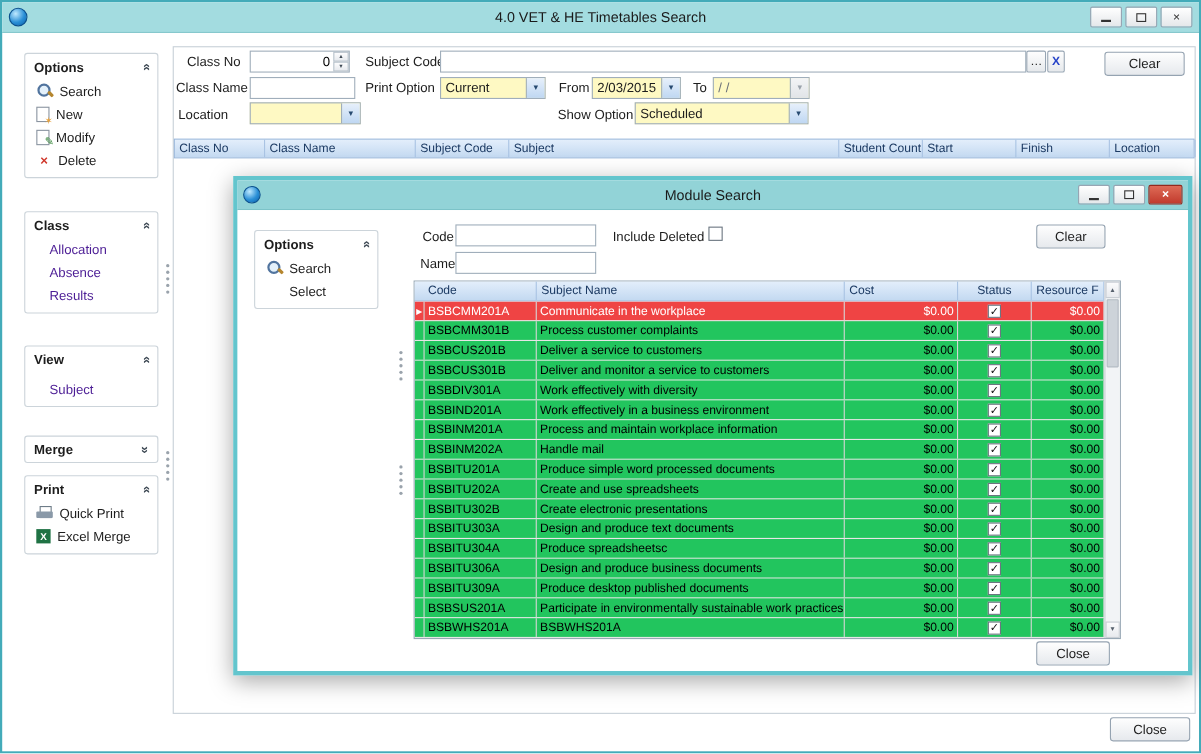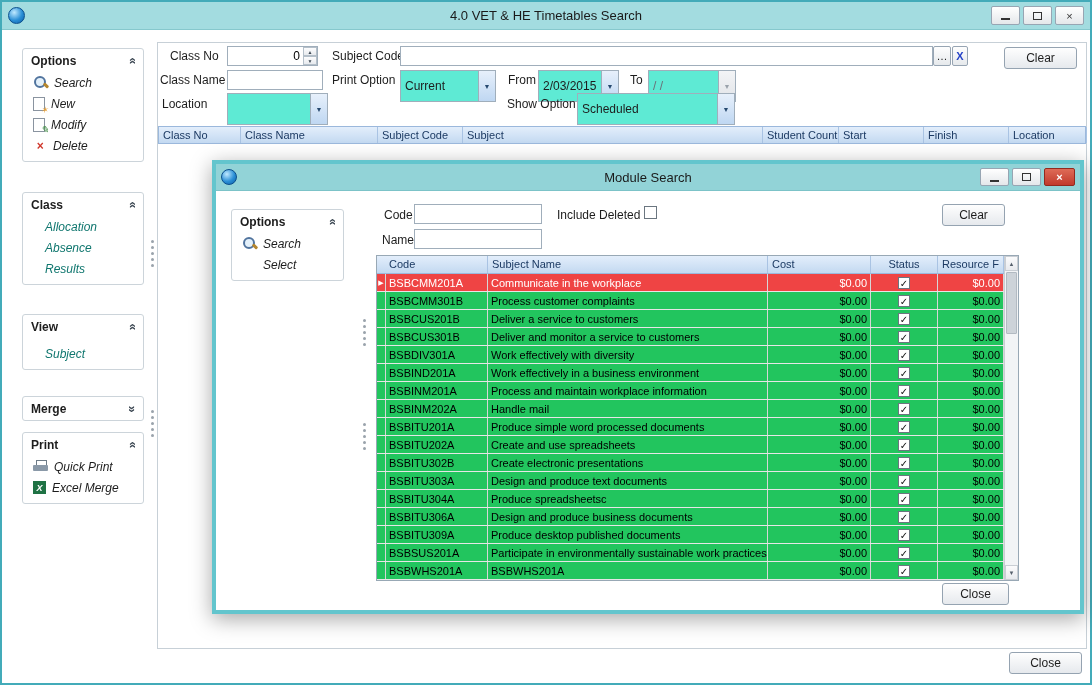--- a/index.html
+++ b/index.html
@@ -29,22 +29,22 @@
 
   
   .panel { position:absolute; left:20px; width:122px; background:#fff;
            border:1px solid #ccd4da; border-radius:3px; }
   .panel-hd { display:flex; justify-content:space-between;
               padding:5px 7px 4px 8px; font-size:12px; font-weight:bold; color:#1d1d1d; }
   .chev { display:inline-block; transform:rotate(-90deg); font-size:12px;
           font-weight:bold; color:#3f4a55; }
   .chev.down { transform:rotate(90deg); }
   .panel-item { display:flex; align-items:center; gap:6px; height:21px;
-                padding:2px 4px 2px 10px; font-size:12px; color:#1d1d1d;font-style:italic; }
-  .panel-item.dim { color:#0f766e; padding-left:22px; }
+                padding:2px 4px 2px 10px; font-size:12px; color:#1d1d1d; }
+  .panel-item.dim { color:#4c1d95; padding-left:22px; }
   .panel-pad { height:5px; }
 
   
   .icon-search { position:relative; width:15px; height:15px; flex:none; }
   .icon-search::before { content:""; position:absolute; left:1px; top:1px; width:8px;
         height:8px; border:2px solid #51749e; border-radius:50%; background:#e4f1fb; }
   .icon-search::after { content:""; position:absolute; left:10px; top:9px; width:6px;
         height:3px; background:#b5862e; transform:rotate(45deg); border-radius:1px; }
   .icon-new { position:relative; width:12px; height:14px; flex:none; background:#fff;
         border:1px solid #8a94a0; }
@@ -74,21 +74,21 @@
   .lbl { position:absolute; font-size:12px; color:#1d1d1d; white-space:nowrap; }
   .field { position:absolute; height:20px; }
   .tf { width:100%; height:100%; border:1px solid #a0aebb; background:#fff;
         font:12px "Liberation Sans", sans-serif; padding:0 3px; outline:none; }
   .tf.num { text-align:right; padding-right:17px; }
   .spin { position:absolute; right:1px; top:1px; bottom:1px; width:14px;
           display:flex; flex-direction:column; }
   .spin > div { flex:1; font-size:5px; display:flex; align-items:center;
           justify-content:center; color:#3f4a55; border:1px solid #b4bfc9;
           background:linear-gradient(#fdfdfe,#e7eaee); }
-  .dd { position:absolute; height:32px; border:1px solid #a0aebb; background:#5eead4;
+  .dd { position:absolute; height:20px; border:1px solid #a0aebb; background:#fef9c3;
         display:flex; align-items:center; }
   .ddtxt { flex:1; padding:0 4px; font-size:12px; color:#1d1d1d; overflow:hidden;
         white-space:nowrap; }
   .ddbtn { width:17px; height:100%; border-left:1px solid #a0aebb;
         background:linear-gradient(#e7f0fb,#bfd7f2); display:flex; align-items:center;
         justify-content:center; }
   .ddbtn i { font-style:normal; font-size:7px; color:#274a70; }
   .dd.disabled .ddtxt { color:#6a7078; }
   .dd.disabled .ddbtn { background:linear-gradient(#f3f4f6,#e1e4e8); }
   .dd.disabled .ddbtn i { color:#9aa2ab; }

